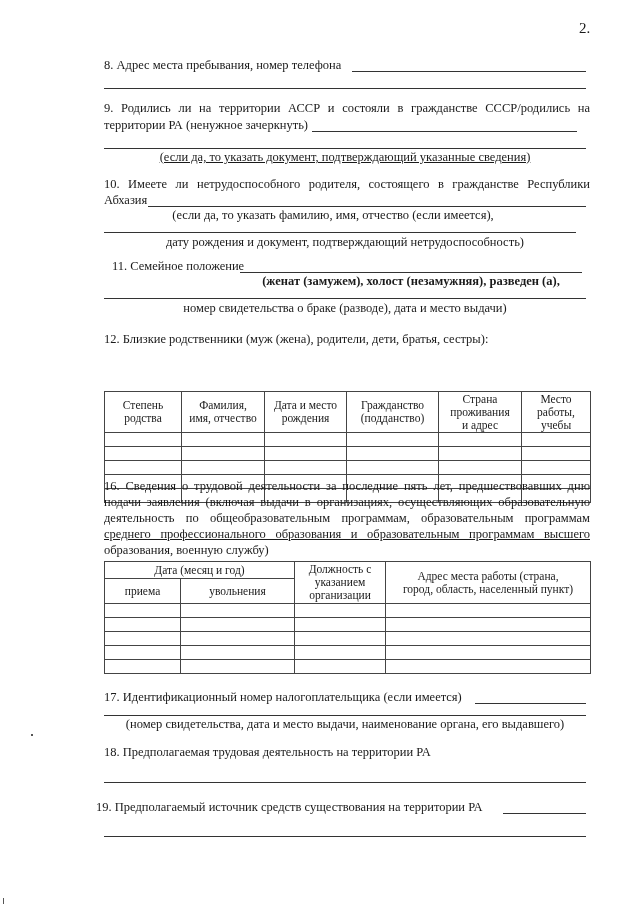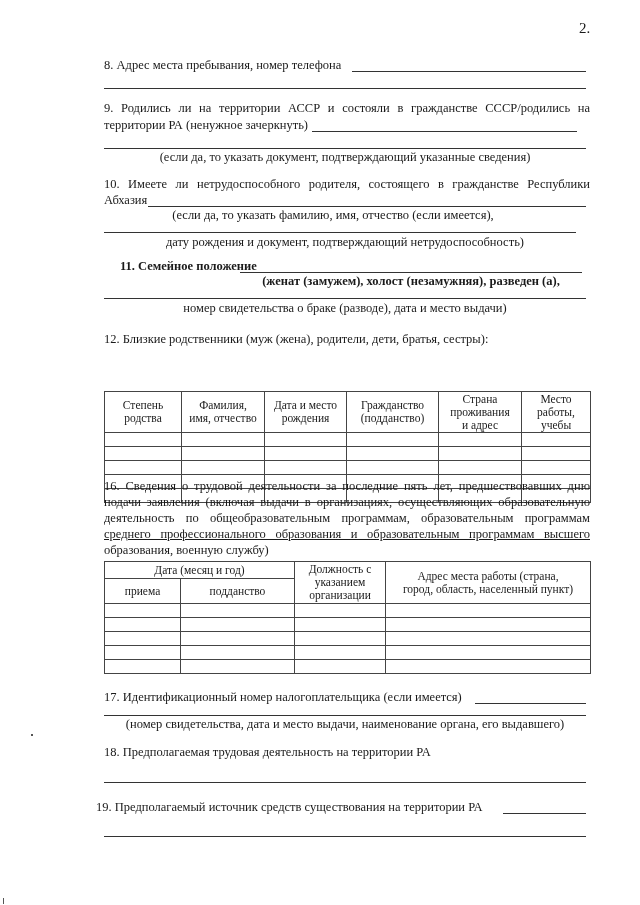--- a/index.html
+++ b/index.html
@@ -20,30 +20,30 @@
 <div class="abs" style="left:579px; top:20px; font-size:15px;">2.</div>
 
 <div class="abs" style="left:104px; top:58px;">8. Адрес места пребывания, номер телефона</div>
 <div class="line" style="left:352px; width:234px; top:71px;"></div>
 <div class="line" style="left:104px; width:482px; top:88px;"></div>
 
 <div class="just" style="left:104px; width:486px; top:101px;">9. Родились ли на территории АССР и состояли в  гражданстве СССР/родились на</div>
 <div class="abs" style="left:104px; top:118px;">территории РА (ненужное зачеркнуть)</div>
 <div class="line" style="left:312px; width:265px; top:131px;"></div>
 <div class="line" style="left:104px; width:482px; top:148px;"></div>
-<div class="caption" style="left:104px; width:482px; top:150px;">(если да, то указать документ, подтверждающий указанные сведения)</div>
+<div class="caption" style="left:104px; width:482px; top:150px;text-decoration:underline;">(если да, то указать документ, подтверждающий указанные сведения)</div>
 
 <div class="just" style="left:104px; width:486px; top:177px;">10. Имеете ли нетрудоспособного родителя, состоящего в гражданстве Республики</div>
 <div class="abs" style="left:104px; top:193px;">Абхазия</div>
 <div class="line" style="left:148px; width:438px; top:206px;"></div>
 <div class="caption" style="left:92px; width:482px; top:208px;">(если да, то указать фамилию, имя, отчество (если имеется),</div>
 <div class="line" style="left:104px; width:472px; top:232px;"></div>
 <div class="caption" style="left:104px; width:482px; top:235px;">дату рождения и документ, подтверждающий нетрудоспособность)</div>
 
-<div class="abs" style="left:120px; top:259px;font-weight:bold;">11. Семейное положение</div>
+<div class="abs" style="left:112px; top:259px;">11. Семейное положение</div>
 <div class="line" style="left:240px; width:342px; top:272px;"></div>
 <div class="caption" style="left:240px; width:342px; top:274px;font-weight:bold;">(женат (замужем), холост (незамужняя), разведен (а),</div>
 <div class="line" style="left:104px; width:482px; top:298px;"></div>
 <div class="caption" style="left:104px; width:482px; top:301px;">номер свидетельства о браке (разводе), дата и место выдачи)</div>
 
 <div class="abs" style="left:104px; top:332px;">12. Близкие родственники (муж (жена), родители, дети, братья, сестры):</div>
 
 <table class="form" style="left:104px; top:353px; width:486px;margin-top:38px;">
   <colgroup>
     <col style="width:77px">
@@ -148,21 +148,21 @@
       <div>указанием</div>
       <div>организации</div>
     </th>
     <th rowspan="2">
       <div>Адрес места работы (страна,</div>
       <div>город, область, населенный пункт)</div>
     </th>
   </tr>
   <tr style="height:25px">
     <th>приема</th>
-    <th>подданство</th>
+    <th>увольнения</th>
   </tr>
   </tbody>
     <tbody id="employment-body">
       <tr style="height: 14px;">
         <td></td>
         <td></td>
         <td></td>
         <td></td>
       </tr>
       <tr style="height: 14px;">

